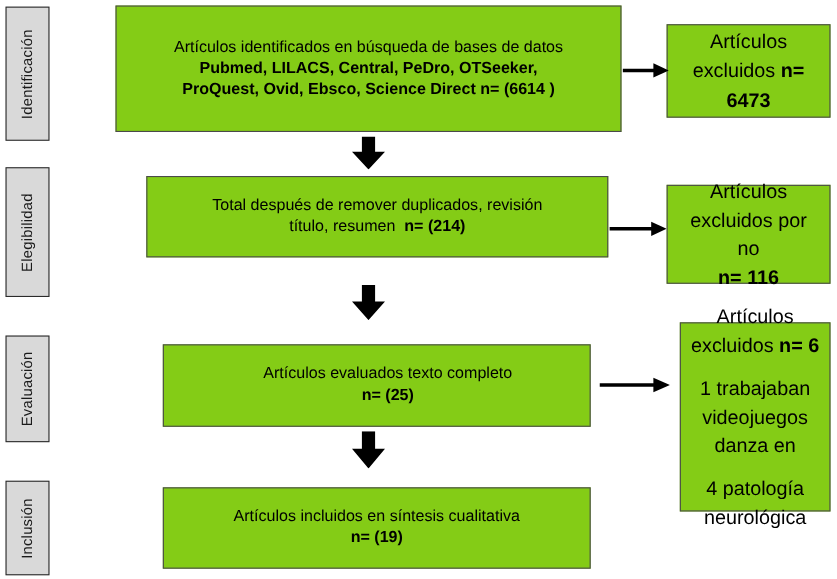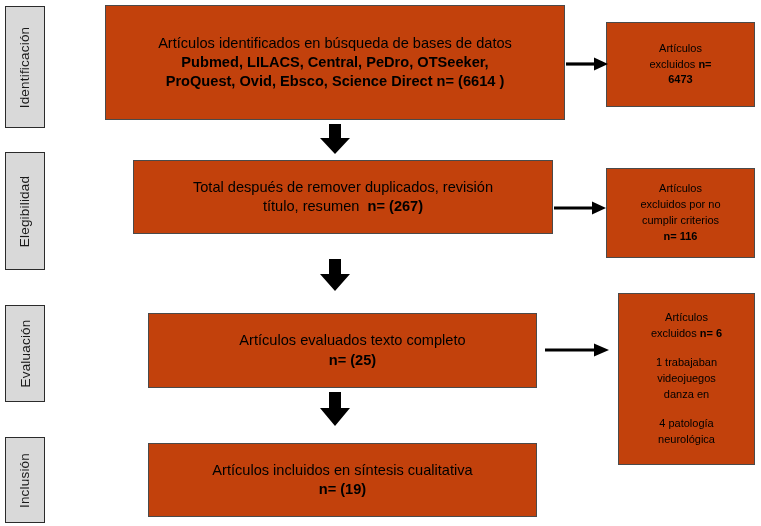--- a/index.html
+++ b/index.html
@@ -34,35 +34,35 @@
     transform: rotate(-90deg);
     white-space: nowrap;
     font-size: 13.5px;
     color: #1a1a1a;
     letter-spacing: 0.2px;
   }
 
   
   .flow-box {
     position: absolute;
-    background: #c2410c;
+    background: #84cc16;
     border: 1.6px solid #4a4a4a;
     box-sizing: border-box;
     display: flex;
     align-items: center;
     justify-content: center;
     text-align: center;
     color: #000000;
   }
   .flow-box .box-inner {
     padding: 2px 8px;
     line-height: 1.32;
   }
   .flow-box.main .box-inner { font-size: 14.6px; }
-  .flow-box.side .box-inner { font-size: 11px; line-height: 1.45; }
+  .flow-box.side .box-inner { font-size: 18px; line-height: 1.45; }
 
   .ln { display: block; }
   .b  { font-weight: bold; }
 
   
   .gap { display: block; height: 13px; }
 
   
   .arrow-down {
     position: absolute;
@@ -118,29 +118,28 @@
 
   <div class="arrow-down" style="left:318px; top:124px;">
     <svg width="34" height="30" viewBox="0 0 34 30">
       <polygon points="11,0 23,0 23,14 32,14 17,30 2,14 11,14" fill="#000"></polygon>
     </svg>
   </div>
 
   <div class="flow-box main" style="left:133px; top:160px; width:420px; height:74px;">
     <div class="box-inner">
       <span class="ln">Total después de remover duplicados, revisión</span>
-      <span class="ln"><span>título, resumen&nbsp;&nbsp;</span><span class="b">n= (267)</span></span>
+      <span class="ln"><span>título, resumen&nbsp;&nbsp;</span><span class="b">n= (214)</span></span>
     </div>
   </div>
 
   <div class="flow-box side" style="left:606px; top:168px; width:149px; height:90px;">
     <div class="box-inner">
       <span class="ln">Artículos</span>
       <span class="ln">excluidos por no</span>
-      <span class="ln">cumplir criterios</span>
       <span class="ln b">n= 116</span>
     </div>
   </div>
 
   <div class="arrow-right" style="left:554px; top:200px;">
     <svg width="52" height="16" viewBox="0 0 52 16">
       <line x1="0" y1="8" x2="39" y2="8" stroke="#000" stroke-width="3.2"></line>
       <polygon points="38,1.5 52,8 38,14.5" fill="#000"></polygon>
     </svg>
   </div>

